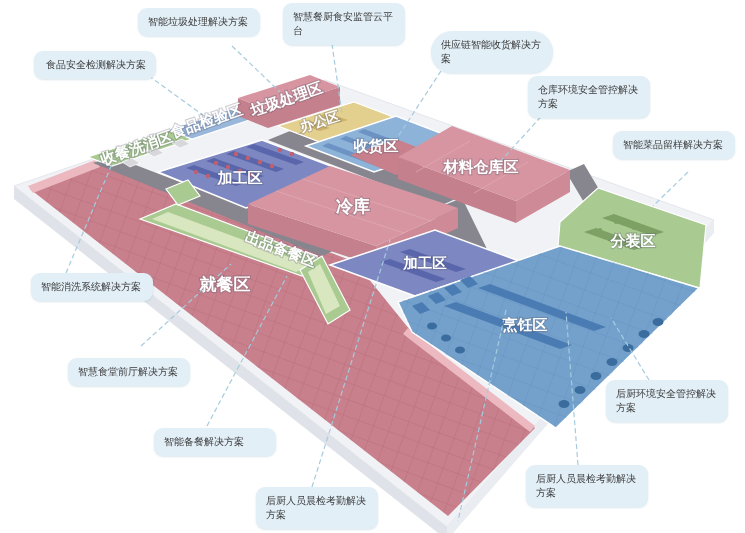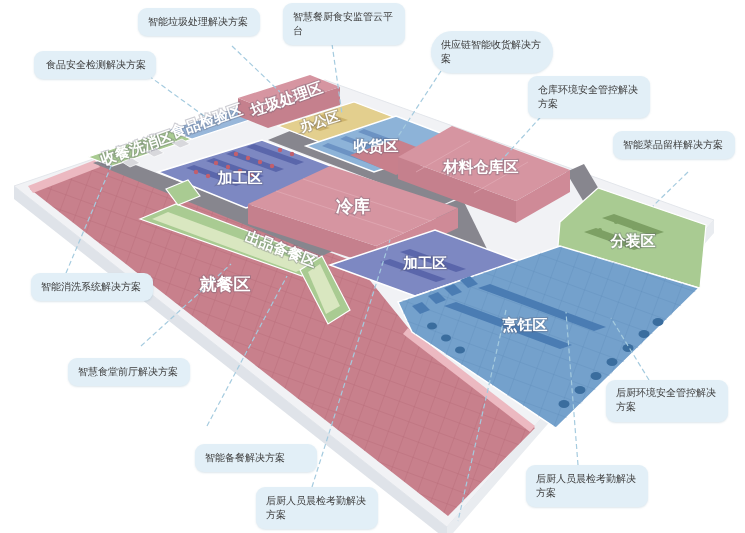--- a/index.html
+++ b/index.html
@@ -218,17 +218,17 @@
 </svg>
 
   <div class="callout" style="left:138px;top:8px;">智能垃圾处理解决方案</div>
   <div class="callout" style="left:283px;top:3px;">智慧餐厨食安监管云平台</div>
   <div class="callout" style="left:34px;top:51px;text-align:right;">食品安全检测解决方案</div>
   <div class="callout" style="left:431px;top:31px;border-radius:21px;">供应链智能收货解决方案</div>
   <div class="callout" style="left:528px;top:76px;">仓库环境安全管控解决方案</div>
   <div class="callout" style="left:613px;top:131px;">智能菜品留样解决方案</div>
   <div class="callout" style="left:21px;top:273px;margin-left:10px;">智能消洗系统解决方案</div>
   <div class="callout" style="left:68px;top:346px;margin-top:12px;">智慧食堂前厅解决方案</div>
-  <div class="callout" style="left:154px;top:444px;margin-left:41px;">智能备餐解决方案</div>
+  <div class="callout" style="left:154px;top:428px;">智能备餐解决方案</div>
   <div class="callout" style="left:256px;top:487px;">后厨人员晨检考勤解决方案</div>
-  <div class="callout" style="left:606px;top:380px;font-family:Liberation Mono, monospace;">后厨环境安全管控解决方案</div>
+  <div class="callout" style="left:606px;top:380px;">后厨环境安全管控解决方案</div>
   <div class="callout" style="left:526px;top:465px;">后厨人员晨检考勤解决方案</div>
 </div>
 
 </body></html>

